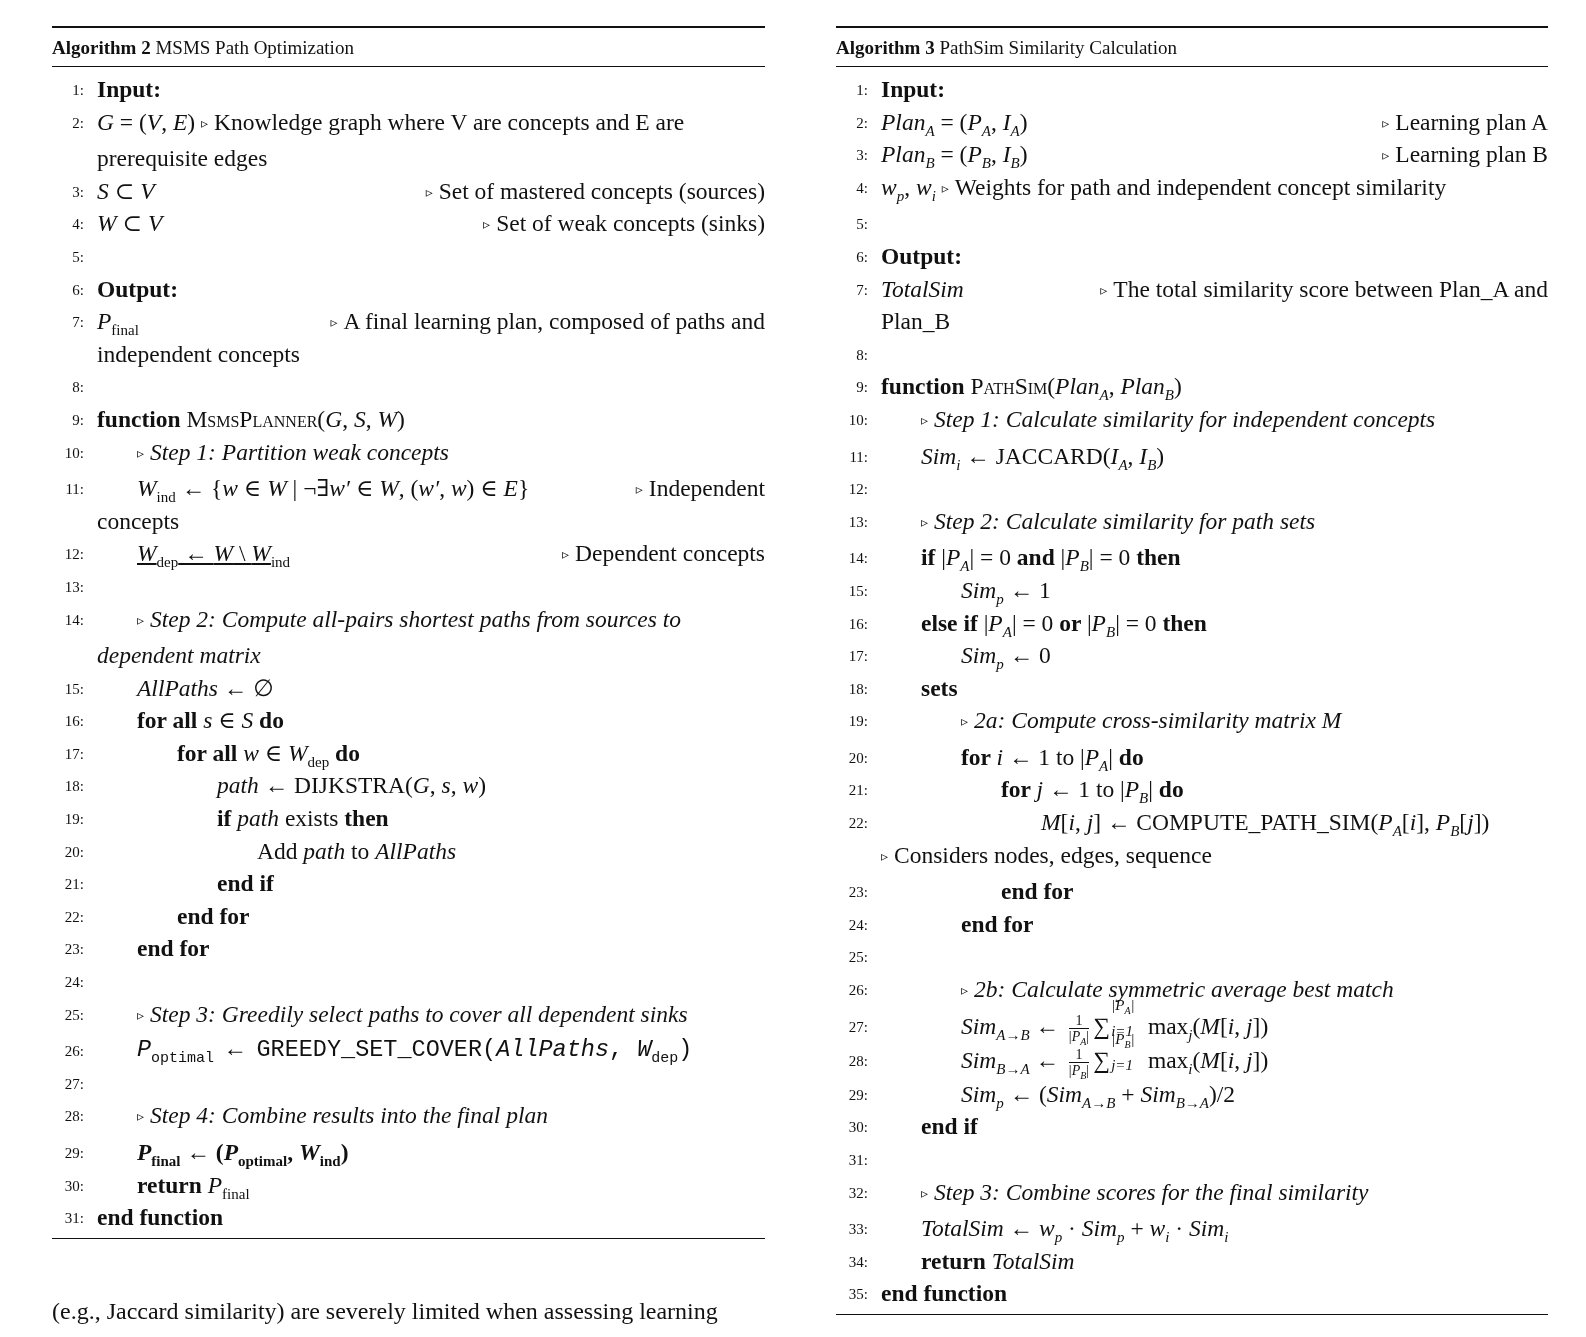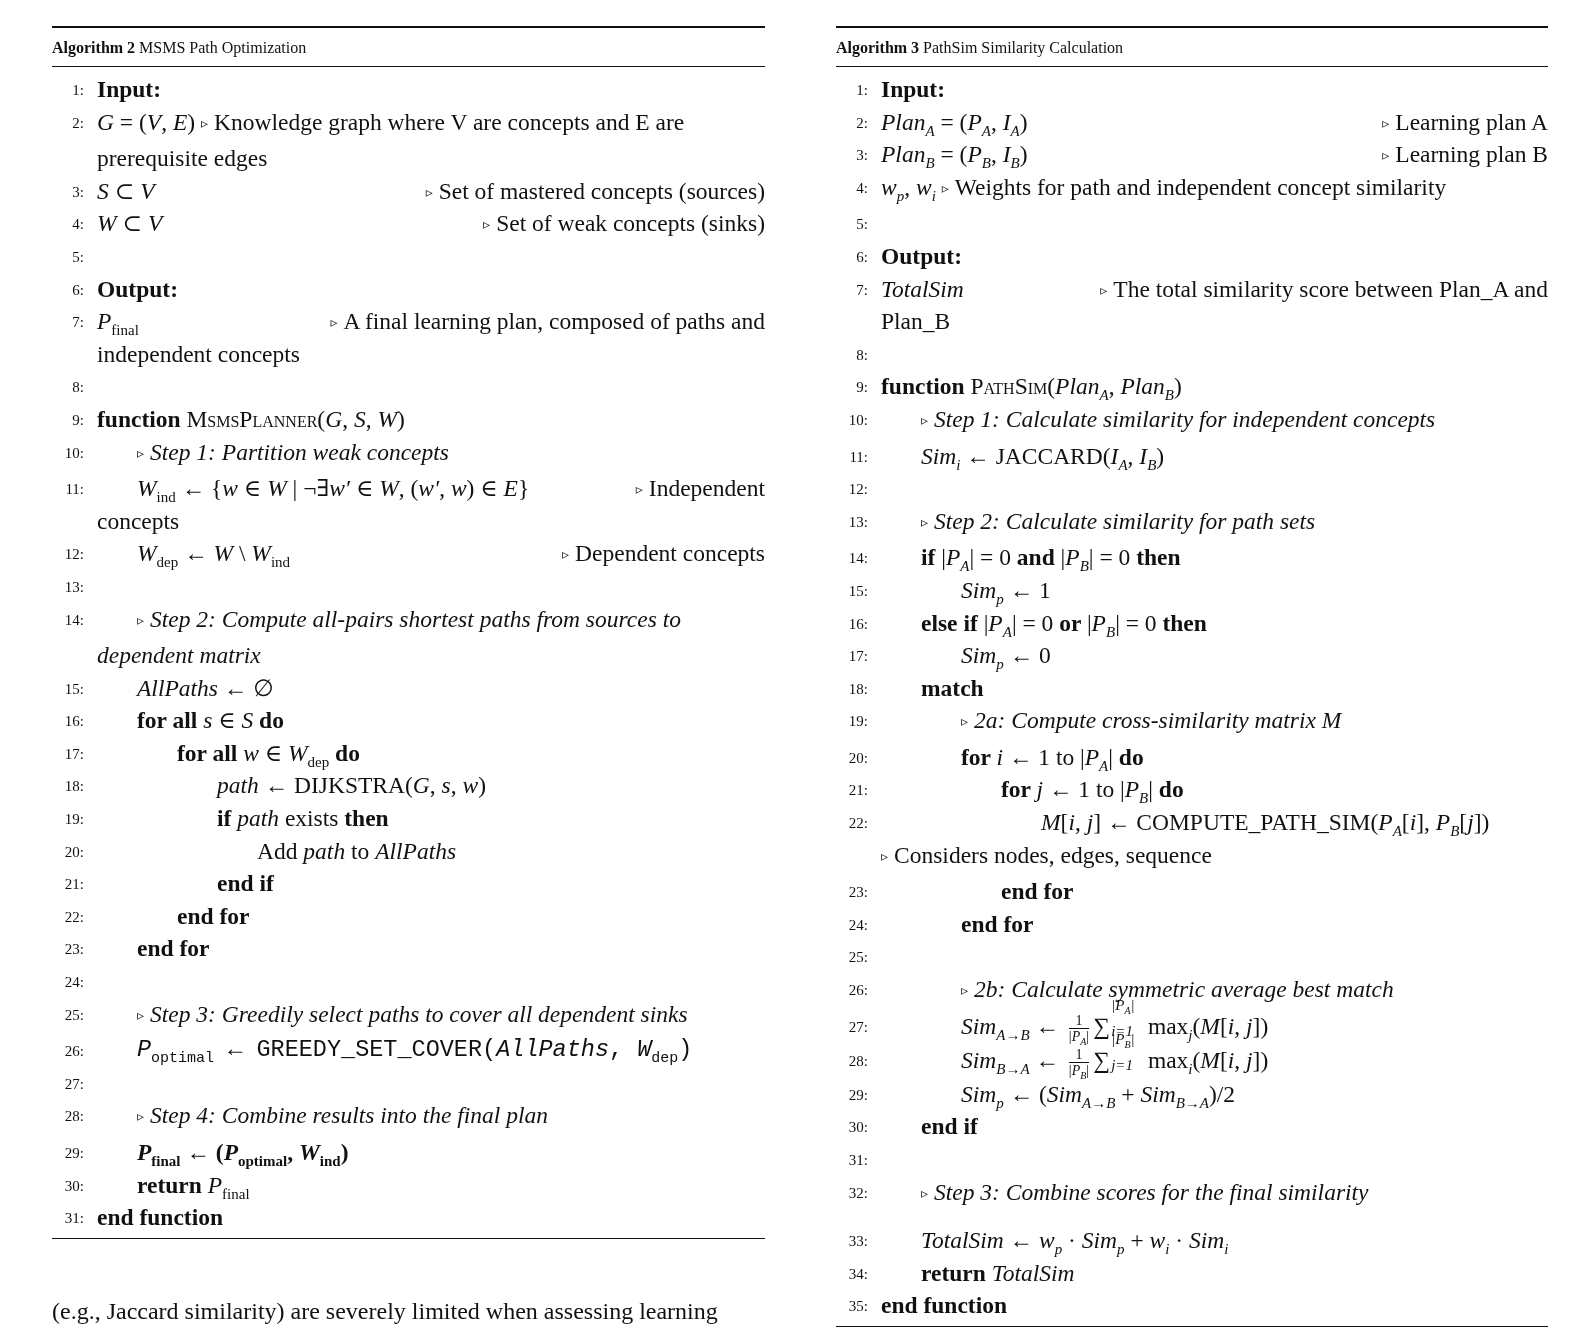--- a/index.html
+++ b/index.html
@@ -2,21 +2,21 @@
 <html><head>
 <meta charset="utf-8">
 <style>
   html, body { margin:0; padding:0; background:#ffffff; }
   body { width:1586px; height:1337px; position:relative; overflow:hidden;
          font-family:"Liberation Serif","DejaVu Serif",serif; color:#111; }
   .algo { position:absolute; top:26px; }
   #algo2 { left:52px; width:713px; }
   #algo3 { left:836px; width:712px; }
   .rule-top { border-top:2.5px solid #111; }
-  .caption { font-size:16px; line-height:36px; padding:2px 0 0 0; height:36px; white-space:nowrap; }
+  .caption { font-size:19px; line-height:36px; padding:2px 0 0 0; height:36px; white-space:nowrap; }
   .caption b { font-weight:bold; }
   .rule-mid { border-top:1.5px solid #111; margin-bottom:6px; }
   .rule-bot { border-top:1.5px solid #111; margin-top:4px; }
   .line { position:relative; font-size:23.5px; line-height:32.6px; min-height:32.6px; white-space:nowrap; }
   .ln { position:absolute; left:0; width:32px; text-align:right; font-size:15px; top:1px; }
   .body { display:block; padding-left:45px; }
   .cont { display:block; padding-left:45px; }
   .b { font-weight:bold; }
   .i { font-style:italic; }
   .sc { font-variant:small-caps; }
@@ -94,21 +94,21 @@
       <div class="line">
         <span class="ln">11:</span>
         <span class="body" style="padding-left: 85px;"><span class="i">W</span><sub>ind</sub><span> ← {</span><span class="i">w</span><span> ∈ </span><span class="i">W</span><span> | ¬∃</span><span class="i">w′</span><span> ∈ </span><span class="i">W</span><span>, (</span><span class="i">w′</span><span>, </span><span class="i">w</span><span>) ∈ </span><span class="i">E</span><span>}</span></span>
         <span class="right"><span class="tri">▹</span><span>Independent</span></span>
       </div>
       <div class="line">
         <span class="cont" style="padding-left: 45px;"><span>concepts</span></span>
       </div>
       <div class="line">
         <span class="ln">12:</span>
-        <span class="body" style="padding-left: 85px;"><span class="i">W</span><sub>dep</sub><span> ← </span><span class="i">W</span><span> \ </span><span class="i">W</span><sub>ind</sub></span>
+        <span class="body" style="padding-left: 85px; text-decoration: underline;"><span class="i">W</span><sub>dep</sub><span> ← </span><span class="i">W</span><span> \ </span><span class="i">W</span><sub>ind</sub></span>
         <span class="right"><span class="tri">▹</span><span>Dependent concepts</span></span>
       </div>
       <div class="line">
         <span class="ln">13:</span>
         <span class="body" style="padding-left: 45px;"></span>
       </div>
       <div class="line">
         <span class="ln">14:</span>
         <span class="body" style="padding-left: 85px;"><span class="tri">▹</span><span class="i">Step 2: Compute all-pairs shortest paths from sources to</span></span>
       </div>
@@ -264,21 +264,21 @@
       <div class="line">
         <span class="ln">16:</span>
         <span class="body" style="padding-left: 85px;"><span class="b">else if </span><span>|</span><span class="i">P</span><sub class="i">A</sub><span>| = 0 </span><span class="b">or </span><span>|</span><span class="i">P</span><sub class="i">B</sub><span>| = 0 </span><span class="b">then</span></span>
       </div>
       <div class="line">
         <span class="ln">17:</span>
         <span class="body" style="padding-left: 125px;"><span class="i">Sim</span><sub class="i">p</sub><span> ← 0</span></span>
       </div>
       <div class="line">
         <span class="ln">18:</span>
-        <span class="body" style="padding-left: 85px;"><span class="b">match</span></span>
+        <span class="body" style="padding-left: 85px;"><span class="b">sets</span></span>
       </div>
       <div class="line">
         <span class="ln">19:</span>
         <span class="body" style="padding-left: 125px;"><span class="tri">▹</span><span class="i">2a: Compute cross-similarity matrix M</span></span>
       </div>
       <div class="line">
         <span class="ln">20:</span>
         <span class="body" style="padding-left: 125px;"><span class="b">for </span><span class="i">i</span><span> ← 1 to |</span><span class="i">P</span><sub class="i">A</sub><span>| </span><span class="b">do</span></span>
       </div>
       <div class="line">
@@ -327,21 +327,21 @@
       <div class="line">
         <span class="ln">31:</span>
         <span class="body" style="padding-left: 45px;"></span>
       </div>
       <div class="line">
         <span class="ln">32:</span>
         <span class="body" style="padding-left: 85px;"><span class="tri">▹</span><span class="i">Step 3: Combine scores for the final similarity</span></span>
       </div>
       <div class="line">
         <span class="ln">33:</span>
-        <span class="body" style="padding-left: 85px; margin-top: 12px;"><span class="i">TotalSim</span><span> ← </span><span class="i">w</span><sub class="i">p</sub><span> · </span><span class="i">Sim</span><sub class="i">p</sub><span> + </span><span class="i">w</span><sub class="i">i</sub><span> · </span><span class="i">Sim</span><sub class="i">i</sub></span>
+        <span class="body" style="padding-left: 85px;"><span class="i">TotalSim</span><span> ← </span><span class="i">w</span><sub class="i">p</sub><span> · </span><span class="i">Sim</span><sub class="i">p</sub><span> + </span><span class="i">w</span><sub class="i">i</sub><span> · </span><span class="i">Sim</span><sub class="i">i</sub></span>
       </div>
       <div class="line">
         <span class="ln">34:</span>
         <span class="body" style="padding-left: 85px;"><span class="b">return </span><span class="i">TotalSim</span></span>
       </div>
       <div class="line">
         <span class="ln">35:</span>
         <span class="body" style="padding-left: 45px;"><span class="b">end function</span></span>
       </div>
     </div>

